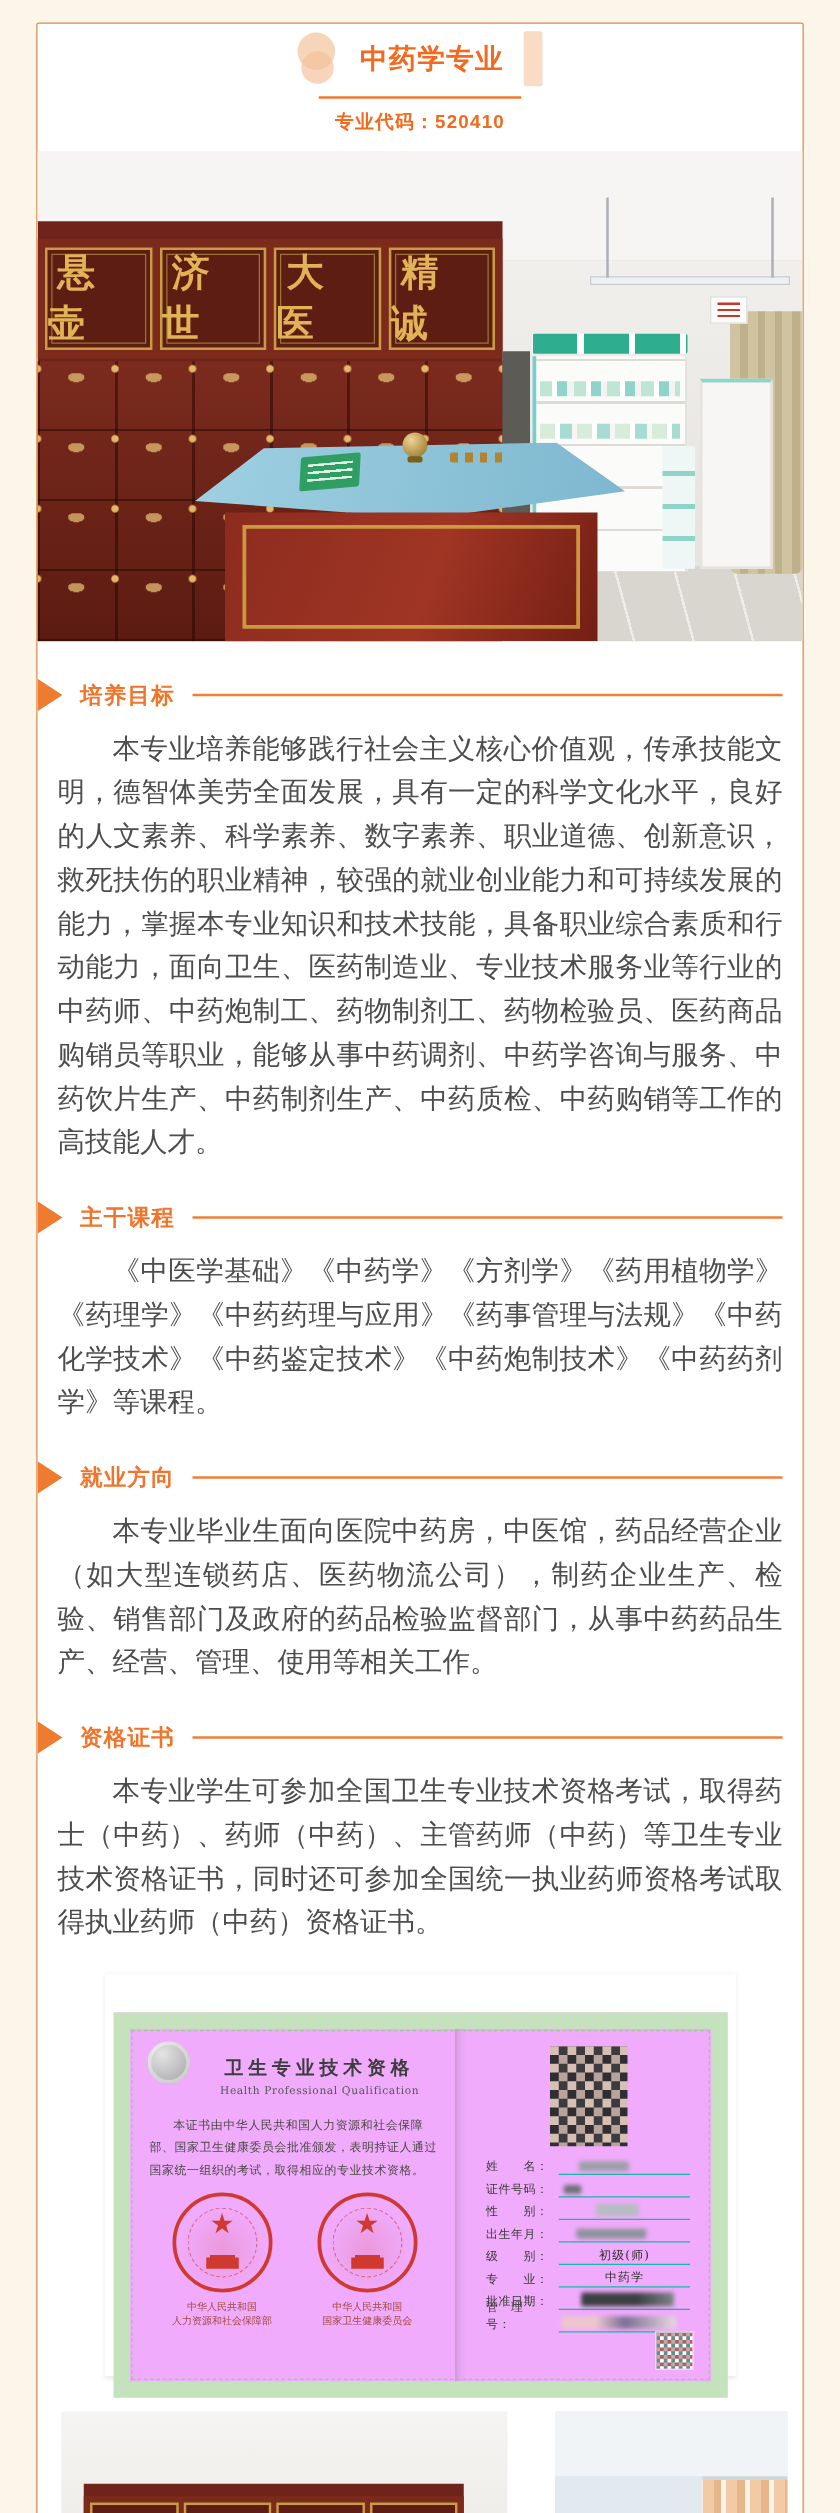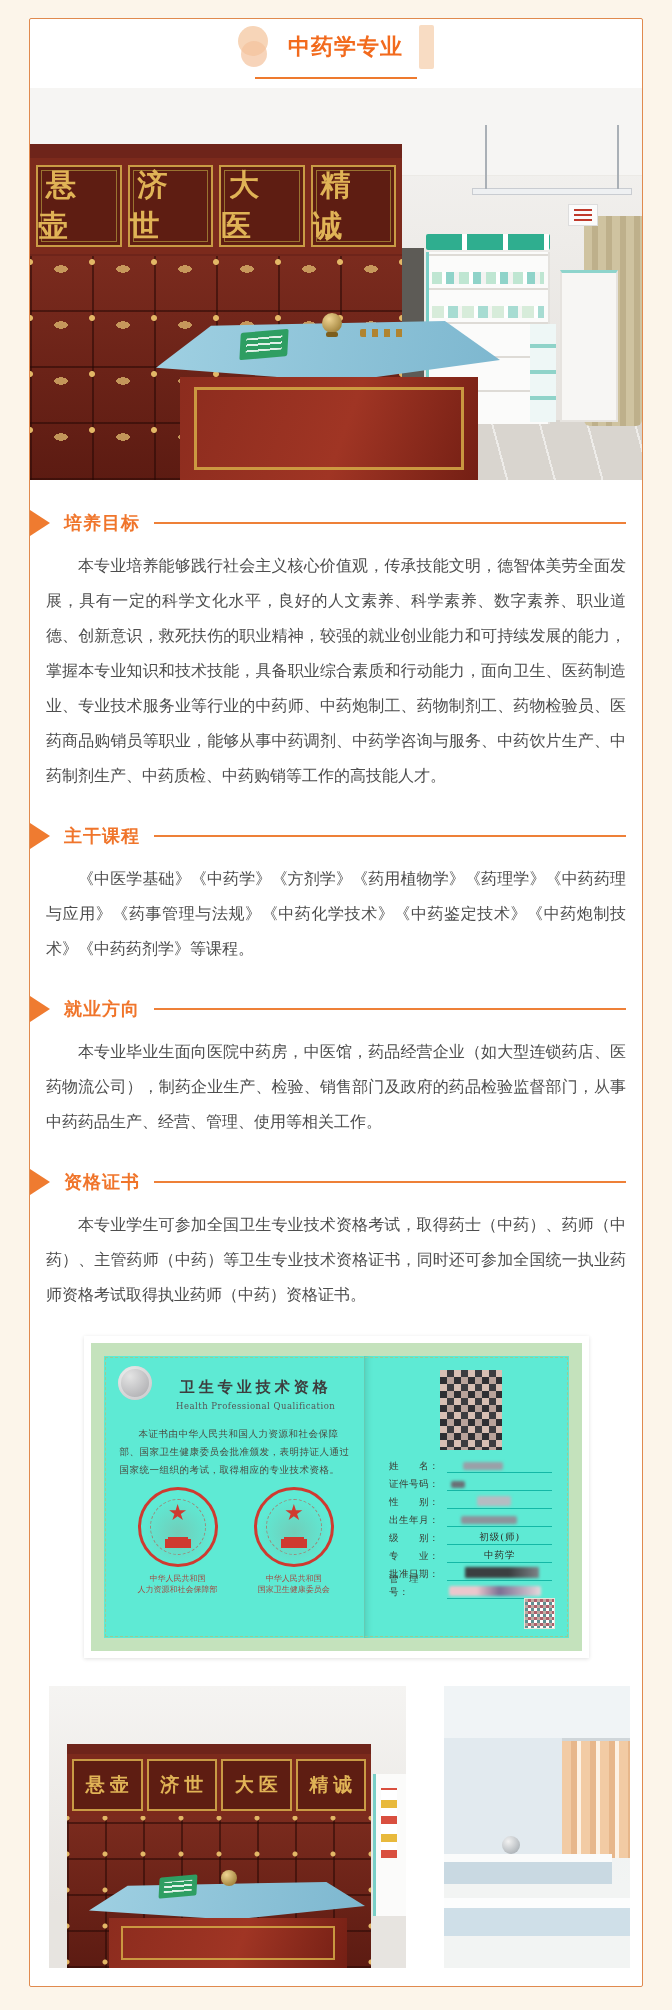--- a/index.html
+++ b/index.html
@@ -73,25 +73,25 @@
   .m-sign-green { left:70px; top:10px; width:48px; height:27px; background:#2e9e62; transform:rotate(-5deg) skewX(-8deg); border-radius:2px; }
   .m-sign-green::after { content:""; position:absolute; left:6px; top:6px; right:6px; height:14px;
       background:repeating-linear-gradient(0deg,rgba(255,255,255,.85) 0 2px,rgba(0,0,0,0) 2px 6px); }
 
   
   .sec { margin-top:30px; padding:0 16px; }
   .sec-head { display:flex; align-items:center; margin-left:-16px; }
   .sec-arrow { width:0; height:0; border-left:20px solid #ef7b30; border-top:13px solid rgba(0,0,0,0); border-bottom:13px solid rgba(0,0,0,0); }
   .sec-title { font-size:18px; font-weight:bold; color:#f0752b; margin-left:14px; letter-spacing:1px; white-space:nowrap;text-align:center; }
   .sec-line { flex:1; height:2px; background:#ee8038; margin-left:14px; }
-  .sec-body { margin-top:12px; font-size:16px; line-height:35px; color:#4d4d4d; text-align:justify; text-indent:2em; }
+  .sec-body { margin-top:12px; font-size:22px; line-height:35px; color:#4d4d4d; text-align:justify; text-indent:2em; }
 
   
   .cert { width:505px; height:322px; margin:24px auto 0; background:#fff; padding:7px; box-shadow:0 1px 4px rgba(0,0,0,.12); }
-  .cert-border { position:relative; width:100%; height:100%; border:13px solid #c4e2bc; background:#5eead4; }
+  .cert-border { position:relative; width:100%; height:100%; border:13px solid #c4e2bc; background:#f0abfc;margin-top:24px; }
   .cert-border::after { content:""; position:absolute; inset:1px; border:1px dashed #9cca92; pointer-events:none; }
   .cert-inner { display:flex; height:100%; font-family:"DejaVu Serif",serif; }
   .cert-left { width:56%; padding:14px 12px 8px 16px; position:relative; }
   .cert-emblem { position:absolute; left:14px; top:10px; width:34px; height:34px; border-radius:50%;
       background:radial-gradient(circle at 35% 30%,#e4e4e4,#9f9fa3); box-shadow:inset 0 0 0 3px rgba(255,255,255,.4); }
   .cert-title { margin-left:40px; text-align:center; font-size:15px; font-weight:bold; color:#3d3d3d; letter-spacing:4px; padding-top:8px; }
   .cert-sub { margin-left:40px; text-align:center; font-size:8.5px; color:#555; margin-top:4px; letter-spacing:.5px; }
   .cert-body { font-size:9.5px; color:#4a4a40; line-height:18px; text-indent:2em; margin-top:14px; letter-spacing:.5px; }
   .cert-seals { display:flex; justify-content:space-around; margin-top:8px; }
   .seal-wrap { width:46%; text-align:center; }
@@ -169,20 +169,21 @@
 
 <div class="card">
 
   <header class="hd">
     <div class="hd-row">
       <span class="hd-circles"></span>
       <h1 class="hd-title">中药学专业</h1>
       <span class="hd-bar"></span>
     </div>
     <div class="hd-line"></div>
+    <div class="hd-code">专业代码：520410</div>
   </header>
 
   <div class="ph photo-main">
     <div class="m-ceiling"></div>
     <div class="m-floor"></div>
     <div class="m-light"></div>
     <div class="m-curtain"></div>
     <div class="m-sign-white"></div>
     <div class="m-cab">
       <div class="m-plaques">

